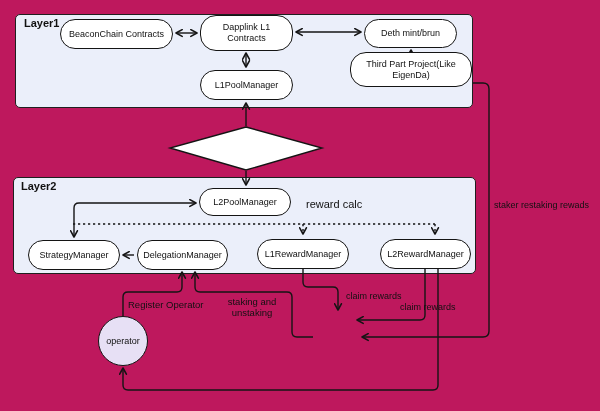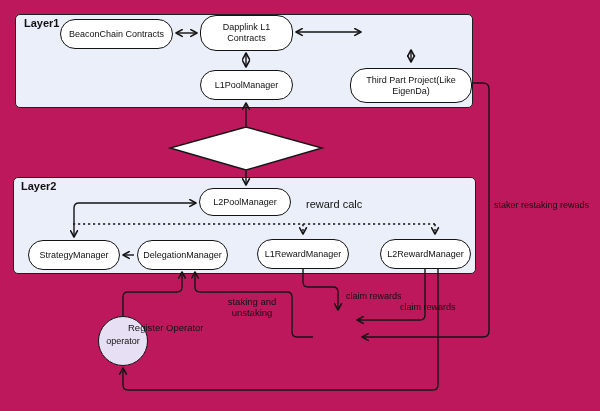--- a/index.html
+++ b/index.html
@@ -76,31 +76,32 @@
       <path d="M425,269 L425,315 Q425,320 420,320 L357,320" marker-end="url(#ah)"></path>
 
       <path d="M438,269 L438,385 Q438,390 433,390 L128,390 Q123,390 123,385 L123,368" marker-end="url(#ah)"></path>
 
       <path d="M473,83 L483,83 Q489,83 489,89 L489,331 Q489,337 483,337 L362,337" marker-end="url(#ah)"></path>
     </g>
   </svg>
 
   <div class="pill" style="left:60px; top:19px; width:113px; height:30px;">BeaconChain Contracts</div>
   <div class="pill" style="left:200px; top:15px; width:93px; height:36px;">Dapplink L1 Contracts</div>
+  <div class="pill" style="left:364px; top:19px; width:93px; height:29px;">Deth mint/brun</div>
   <div class="pill" style="left:200px; top:70px; width:93px; height:30px;">L1PoolManager</div>
-  <div class="pill" style="left:350px; top:68px; width:122px; height:35px;">Third Part Project(Like EigenDa)</div>
+  <div class="pill" style="left:350px; top:52px; width:122px; height:35px;">Third Part Project(Like EigenDa)</div>
 
 
   <div class="pill" style="left:199px; top:188px; width:92px; height:28px;">L2PoolManager</div>
   <div class="pill" style="left:137px; top:240px; width:91px; height:30px;">DelegationManager</div>
   <div class="pill" style="left:28px; top:240px; width:92px; height:30px;">StrategyManager</div>
   <div class="pill" style="left:257px; top:239px; width:92px; height:30px;">L1RewardManager</div>
   <div class="pill" style="left:380px; top:239px; width:91px; height:30px;">L2RewardManager</div>
 
   <div class="actor" style="left:98px; top:316px; width:50px; height:50px;">operator</div>
 
   <div class="edge-label" style="left:306px; top:198px; font-size:11px;">reward calc</div>
   <div class="edge-label" style="left:494px; top:200px;">staker restaking rewads</div>
-  <div class="edge-label" style="left:128px; top:299px; font-size:9.5px;margin-top:23px;">Register Operator</div>
+  <div class="edge-label" style="left:128px; top:299px; font-size:9.5px;">Register Operator</div>
   <div class="edge-label wrap" style="left:222px; top:296px; width:60px; font-size:9.5px;">staking and unstaking</div>
   <div class="edge-label" style="left:346px; top:291px;">claim rewards</div>
   <div class="edge-label" style="left:400px; top:302px;">claim rewards</div>
 </div>
 
 </body></html>

